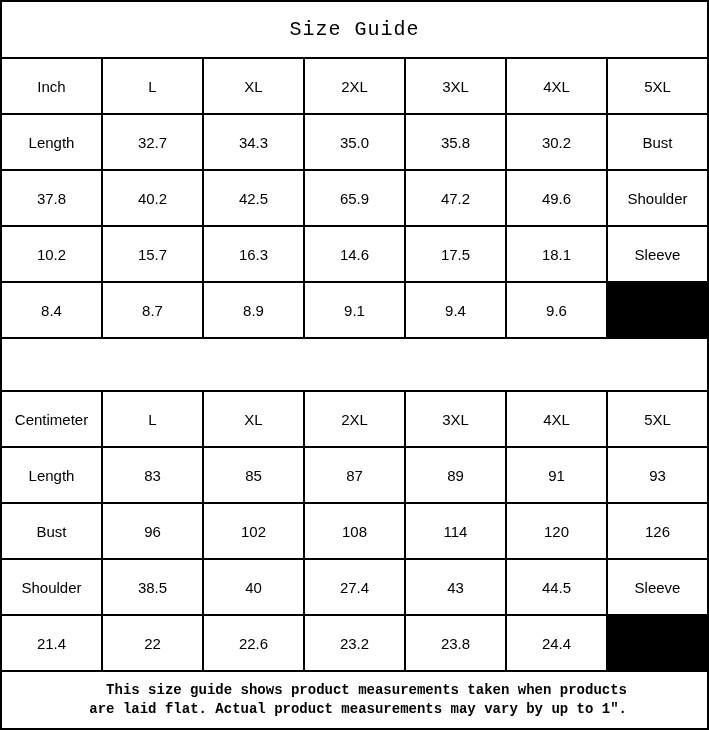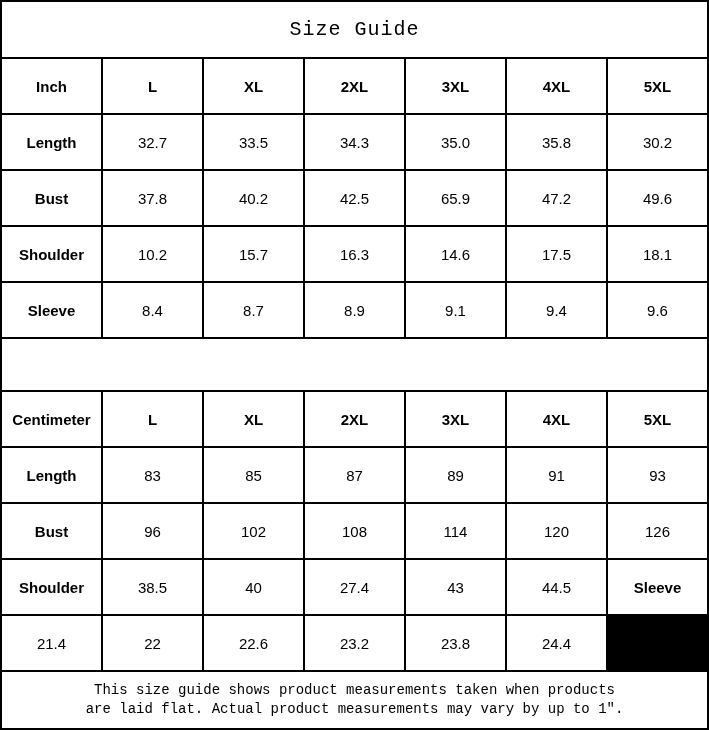--- a/index.html
+++ b/index.html
@@ -34,61 +34,60 @@
   }
   .cell {
     background: #ffffff;
     height: 54px;
     display: flex;
     align-items: center;
     justify-content: center;
     font-size: 15px;
     overflow: hidden;
   }
-  .cell.hdr { font-weight: bold; }
+  .cell.hdr { font-weight: normal; }
   .spacer-row {
     flex: 0 0 51px;
     height: 51px;
     border-top: 2px solid #000000;
     border-bottom: 2px solid #000000;
     background: #ffffff;
   }
   .footer-box {
     flex: 1 1 auto;
     border-top: 2px solid #000000;
     display: flex;
     flex-direction: column;
     align-items: center;
     justify-content: center;
     font-family: "Liberation Mono", "DejaVu Sans Mono", monospace;
     font-size: 14px;
     line-height: 19px;
     background: #ffffff;
   }
-  .footer-box .line { white-space: pre; align-self: center; text-align: center; width: 545px; }
+  .footer-box .line { white-space: pre; align-self: center; text-align: right; width: 545px; font-weight: bold; }
 </style>
 </head>
 <body>
 
 <div class="page">
 
   <div class="title-box">Size Guide</div>
 
   <div class="size-grid">
     <div class="cell hdr">Inch</div>
     <div class="cell hdr">L</div>
     <div class="cell hdr">XL</div>
     <div class="cell hdr">2XL</div>
     <div class="cell hdr">3XL</div>
     <div class="cell hdr">4XL</div>
     <div class="cell hdr">5XL</div>
 
     <div class="cell hdr">Length</div>
     <div class="cell">32.7</div>
-    <div class="cell">33.5</div>
     <div class="cell">34.3</div>
     <div class="cell">35.0</div>
     <div class="cell">35.8</div>
     <div class="cell">30.2</div>
 
     <div class="cell hdr">Bust</div>
     <div class="cell">37.8</div>
     <div class="cell">40.2</div>
     <div class="cell">42.5</div>
     <div class="cell">65.9</div>

